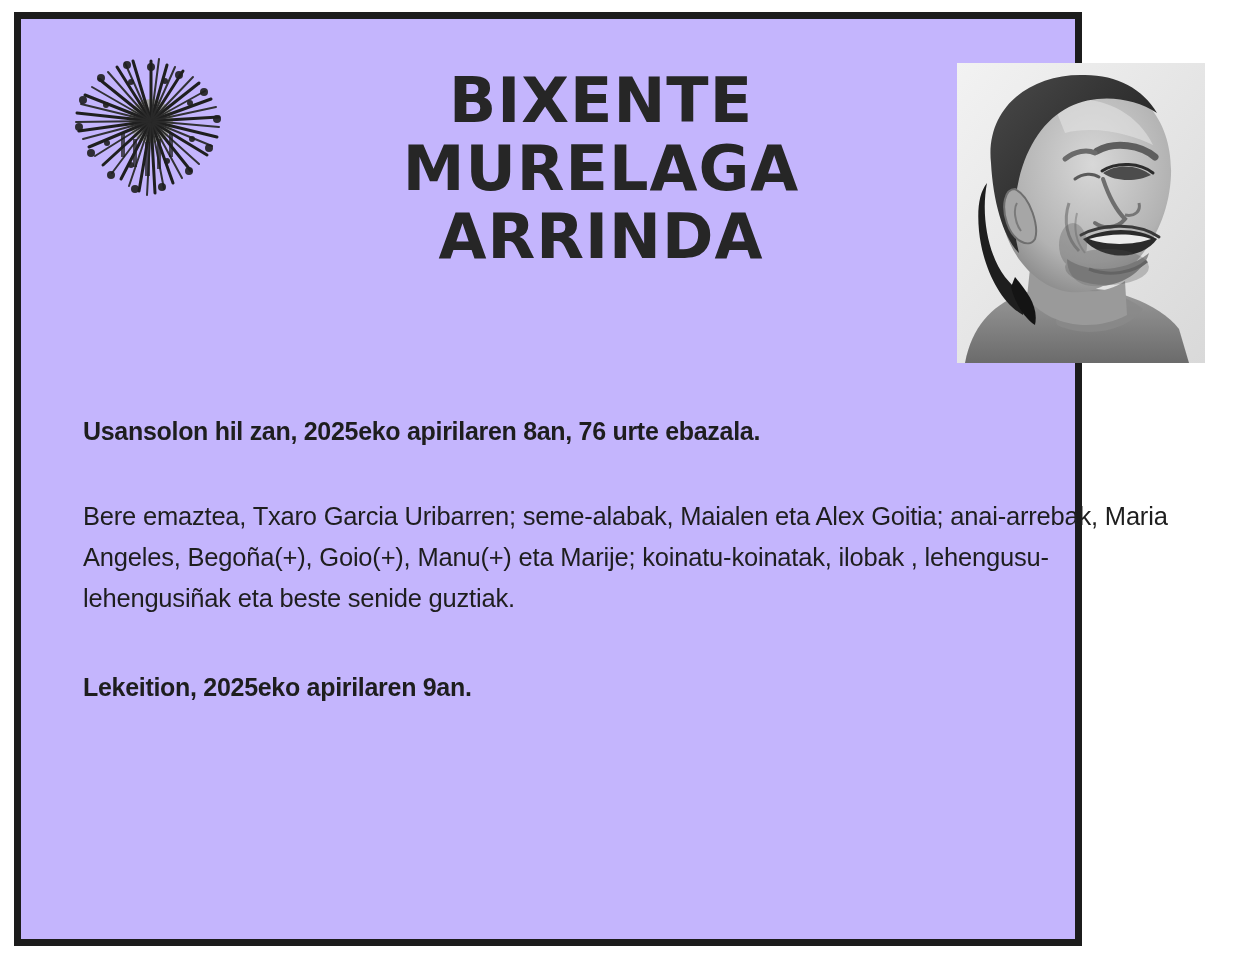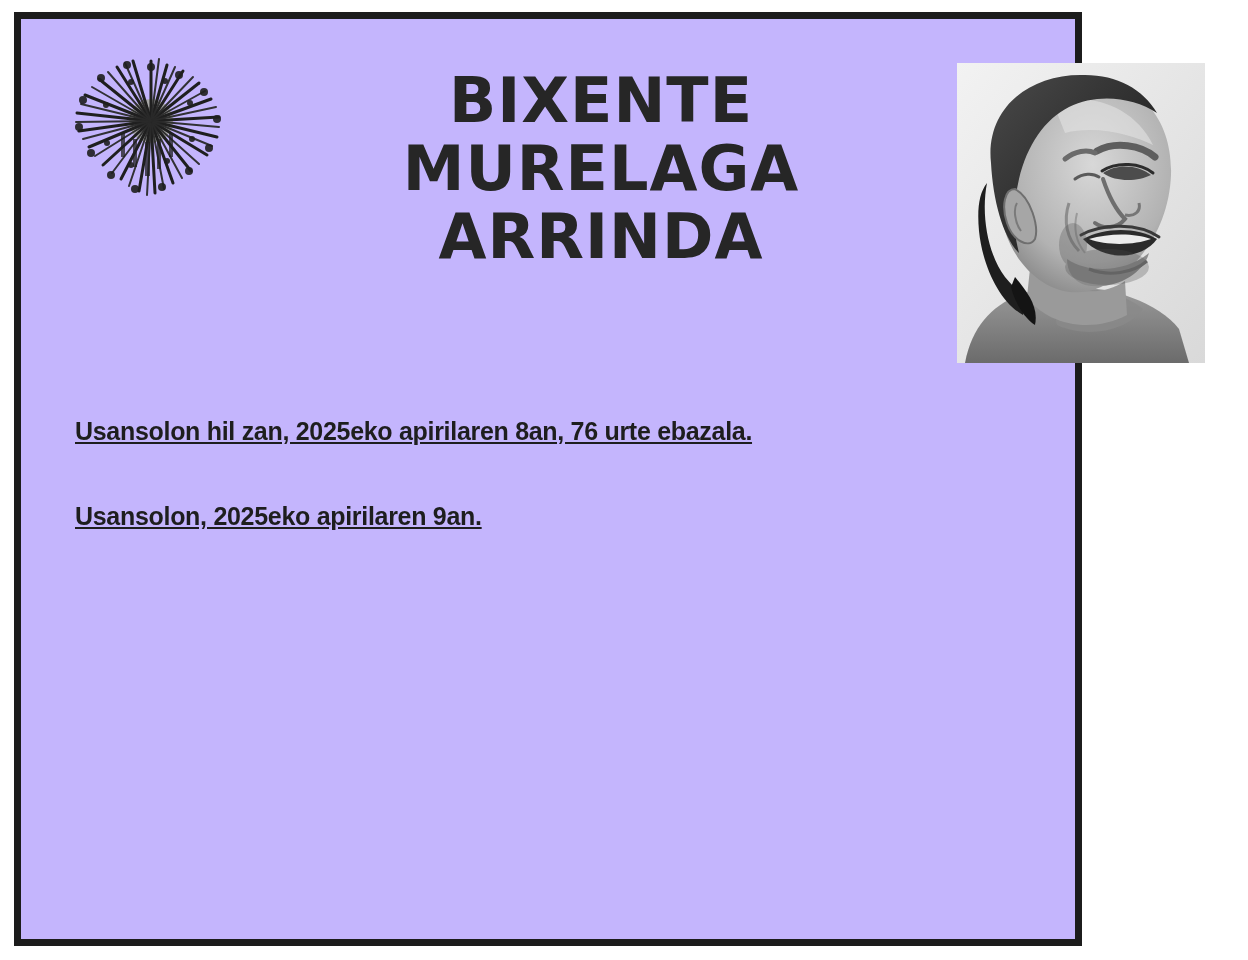--- a/index.html
+++ b/index.html
@@ -90,23 +90,22 @@
     position: absolute;
     left: 54px;
     top: 392px;
     width: 1118px;
     color: #1e1e1e;
     font-family: "Liberation Sans", sans-serif;
   }
   .para {
     font-size: 25.5px;
     line-height: 41px;
-    margin: 0 0 30px 0;
+    margin: 0 0 30px 8px;
     letter-spacing: -0.2px;
-    text-decoration: underline;
   }
   .para.bold {
     font-weight: bold;
     font-size: 25px;
     letter-spacing: -0.3px;
   }
   .para b { font-weight: bold; }
   .para.tight { margin-bottom: 0; }
   .para.gap-lg { margin-bottom: 48px; }
   .para.gap-md { margin-bottom: 44px; }
@@ -276,20 +275,21 @@
             <ellipse cx="116" cy="182" rx="14" ry="22"></ellipse>
           </g>
         </svg>
       </div>
     </div>
 
     <div class="body-text">
 
       <p class="para bold gap-md">Usansolon hil zan, 2025eko apirilaren 8an, 76 urte ebazala.</p>
 
-
-
-
-      <p class="para bold tight">Usansolon, 2025eko apirilaren 9an.</p>
+      <p class="para gap-lg">Bere emaztea, Txaro Garcia Uribarren; seme-alabak, Maialen eta Alex Goitia; anai-arrebak, Maria Angeles, Begoña(+), Goio(+), Manu(+) eta Marije; koinatu-koinatak, ilobak , lehengusu-lehengusiñak eta beste senide guztiak.</p>
+
+
+
+      <p class="para bold tight">Lekeition, 2025eko apirilaren 9an.</p>
     </div>
 
   </div>
 </div>
 
 </body></html>

